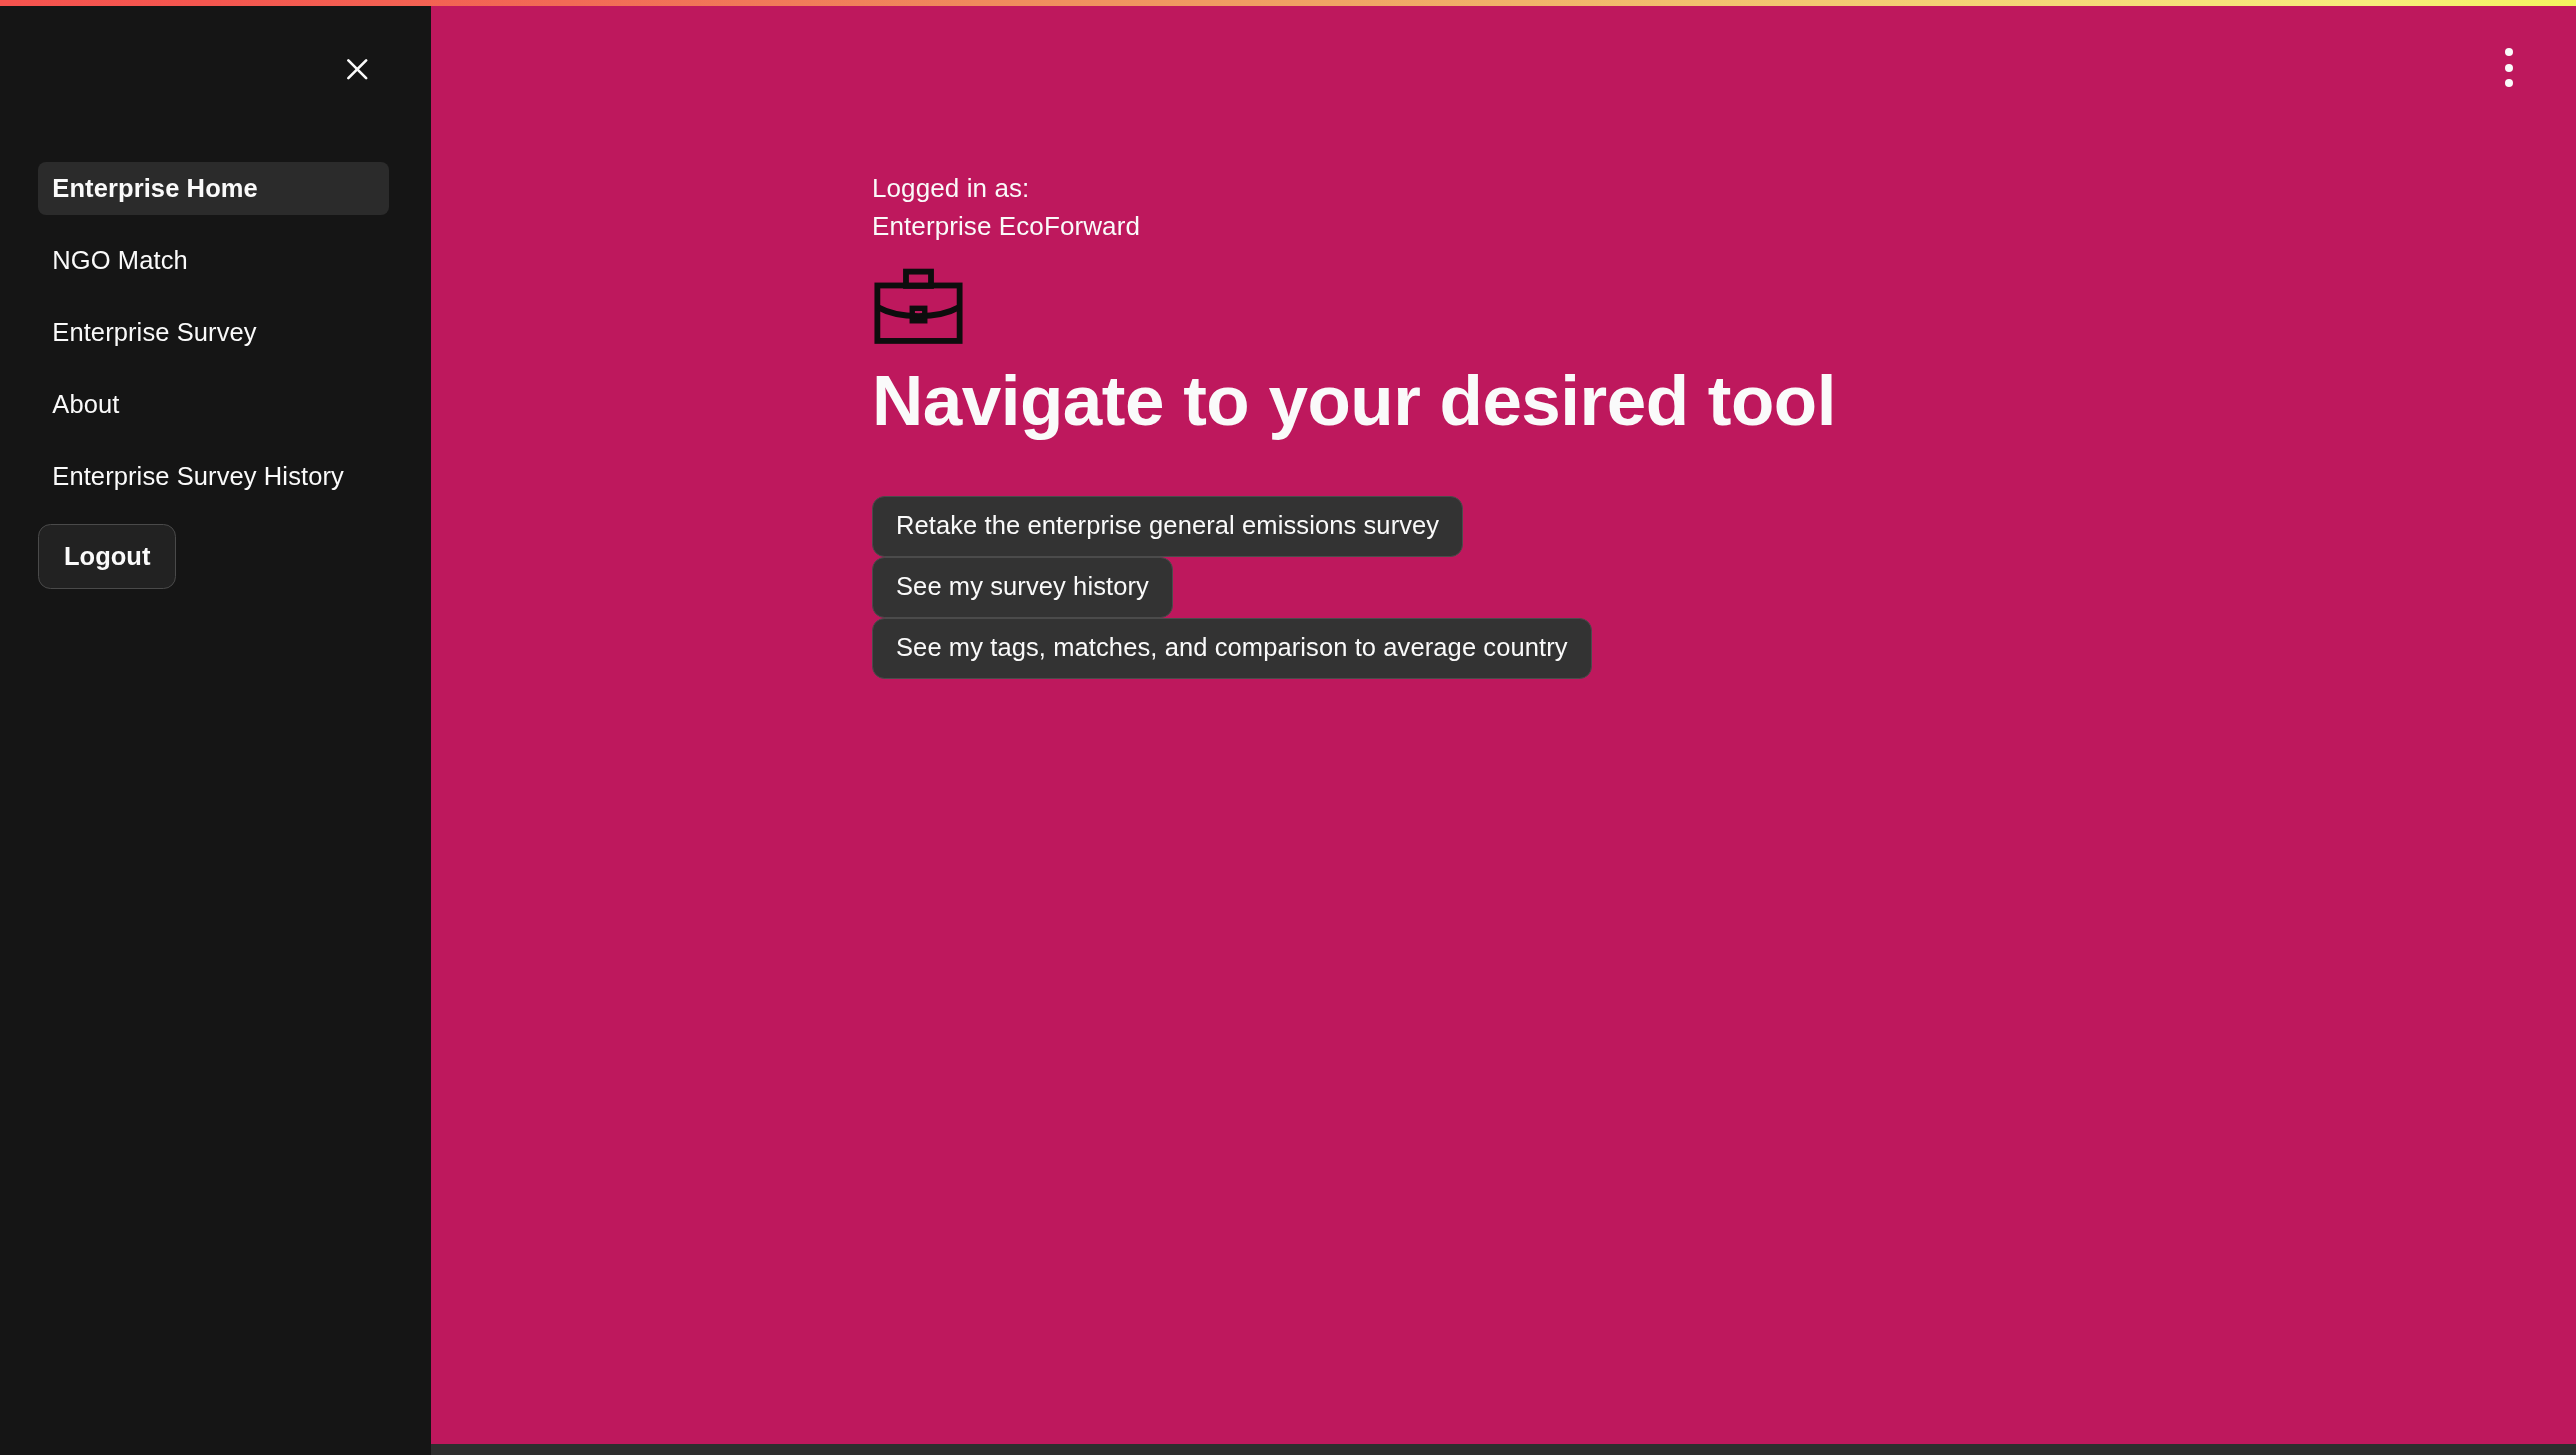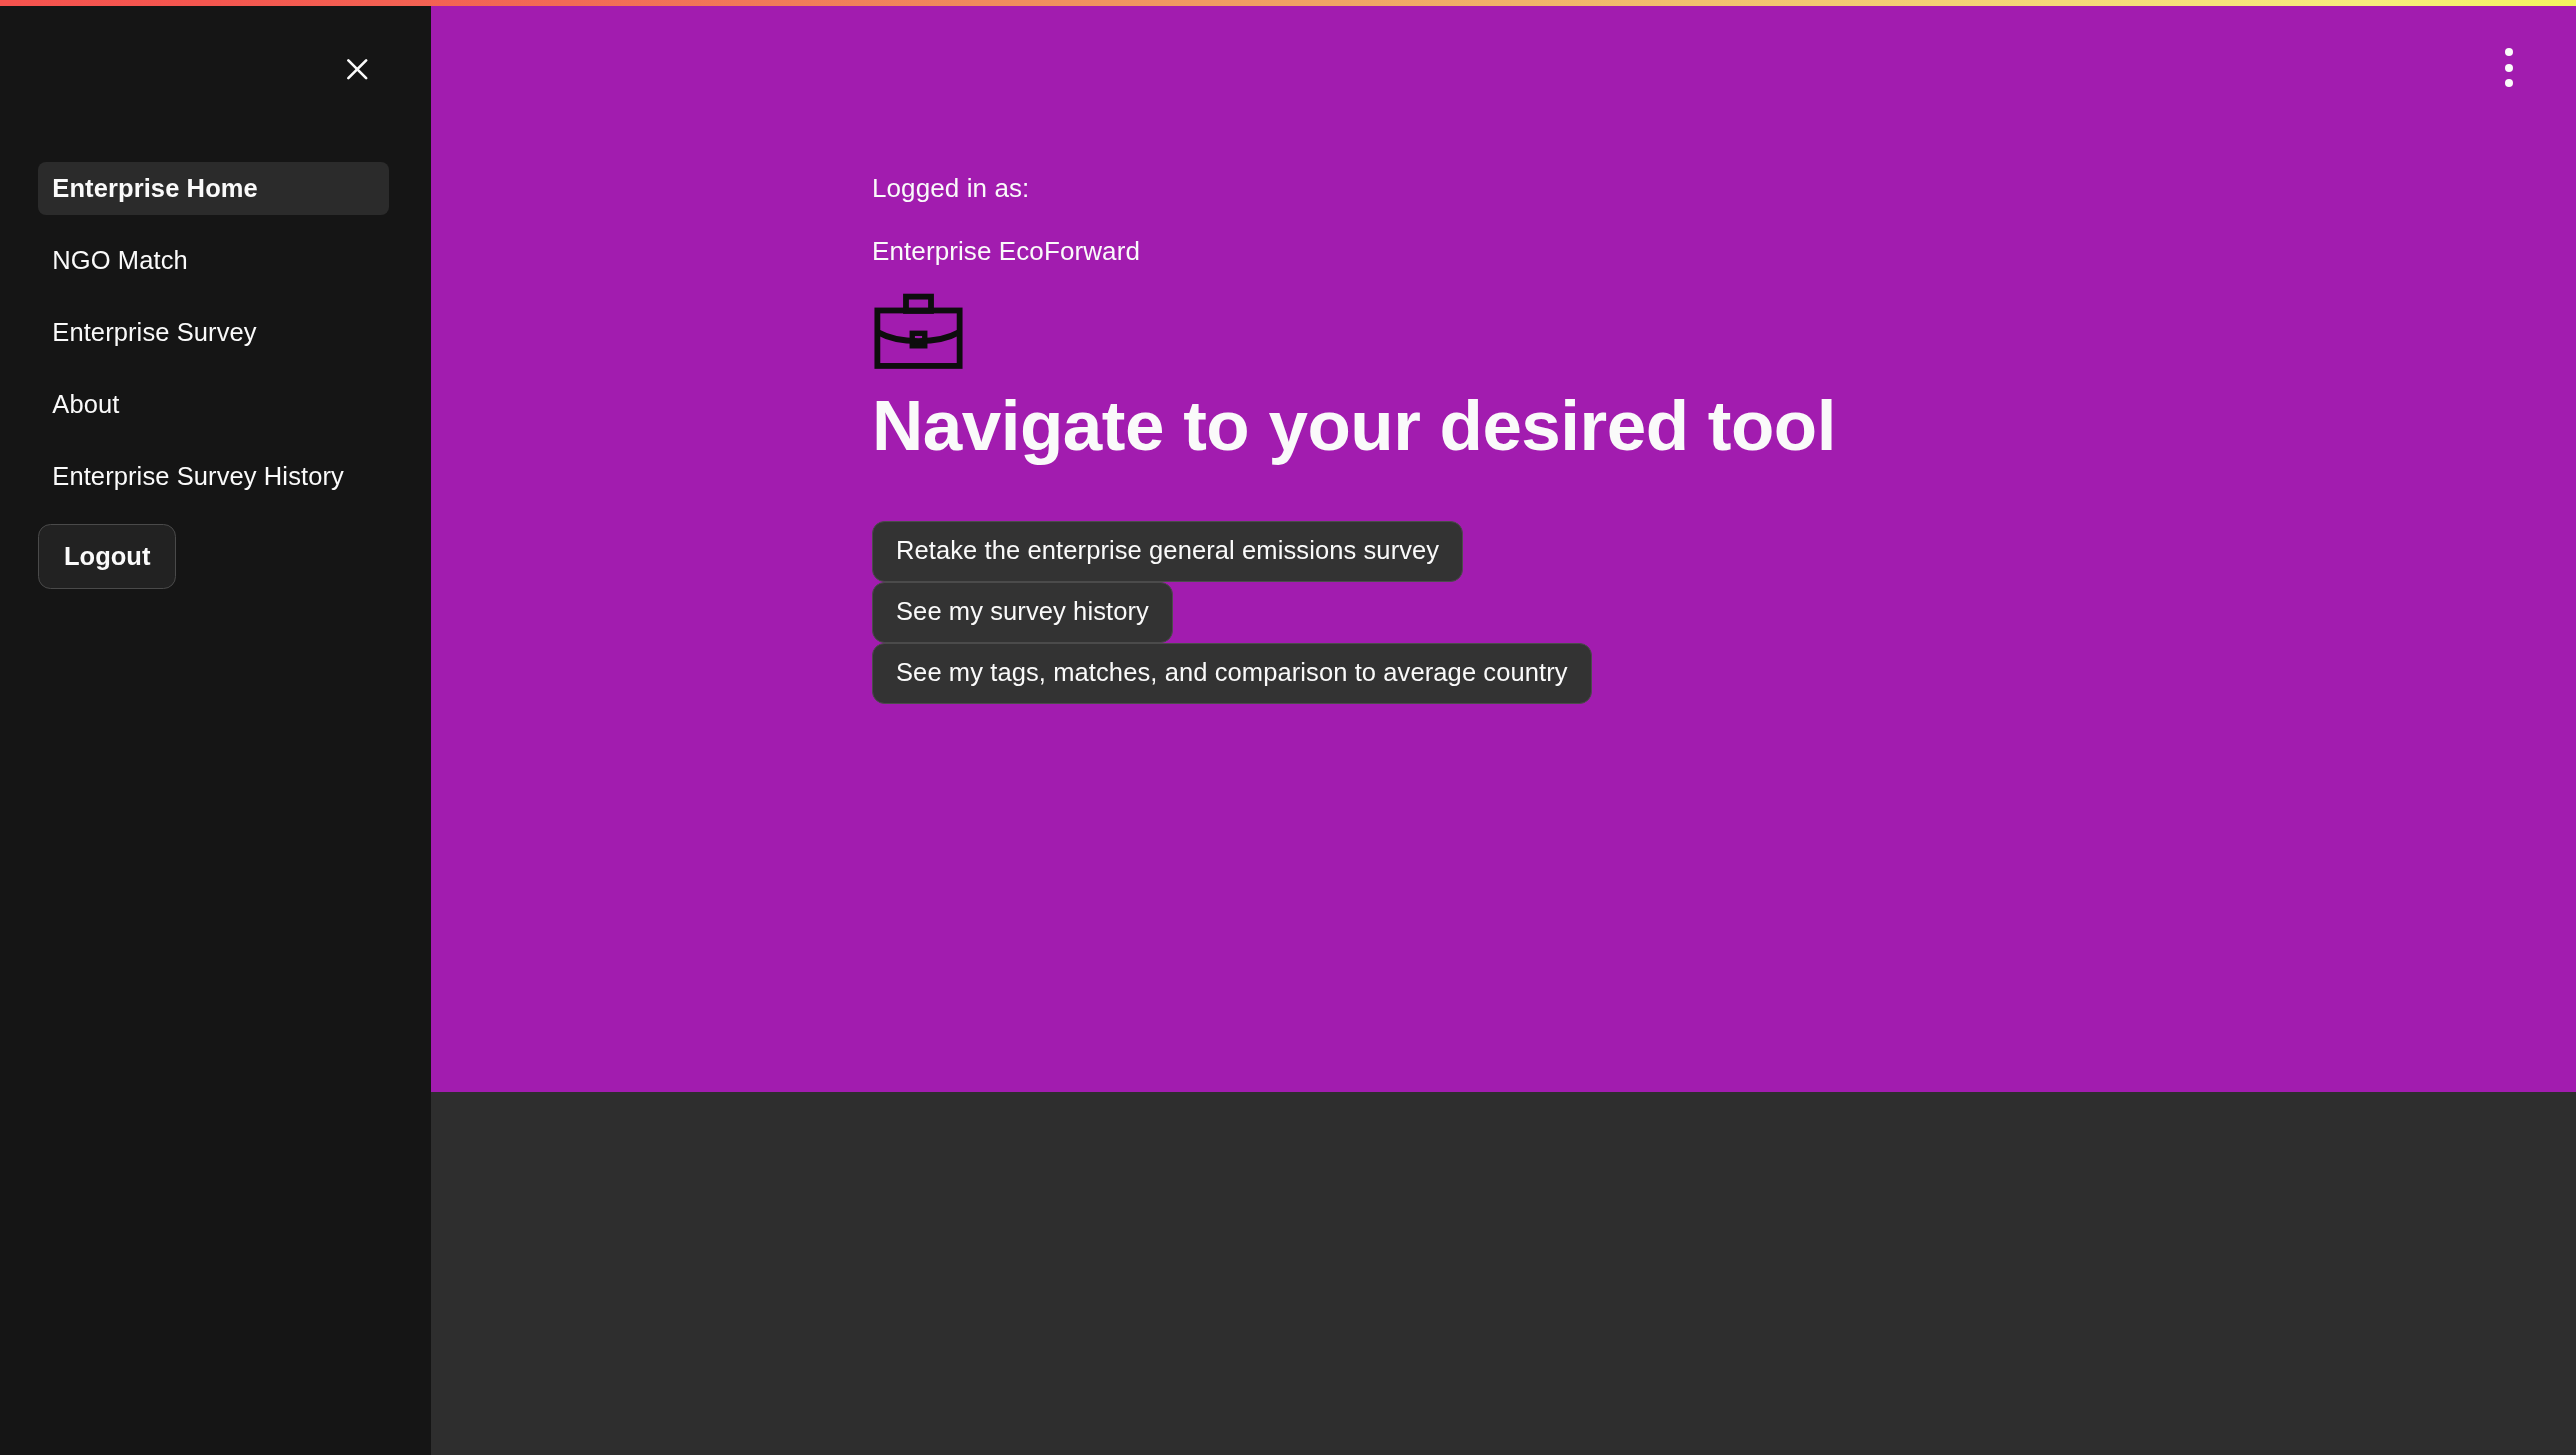--- a/index.html
+++ b/index.html
@@ -121,22 +121,22 @@
     font-size: 25.5px;
     cursor: pointer;
     white-space: nowrap;
     font-weight: bold;
   }
 
   
   #main {
     position: relative;
     flex: 1 1 auto;
-    height: 1092px;
-    background: #a21caf;
+    height: 1444px;
+    background: #be185d;
     overflow: hidden;
     padding-left: 46px;
   }
 
   #kebab-menu-button {
     position: absolute;
     top: 38px;
     right: 38px;
     width: 59px;
     height: 59px;
@@ -168,21 +168,20 @@
     font-size: 26px;
     line-height: 1.45;
     color: #fafafa;
     font-weight: 400;
     letter-spacing: 0.1px;
   }
 
   #logged-in-label { margin-bottom: 0; }
 
   #enterprise-name {
-    margin-top: 25px;
   }
 
   #briefcase-icon {
     margin-top: 21.5px;
     width: 93px;
     height: 79px;
     display: block;
   }
 
   #page-title {

